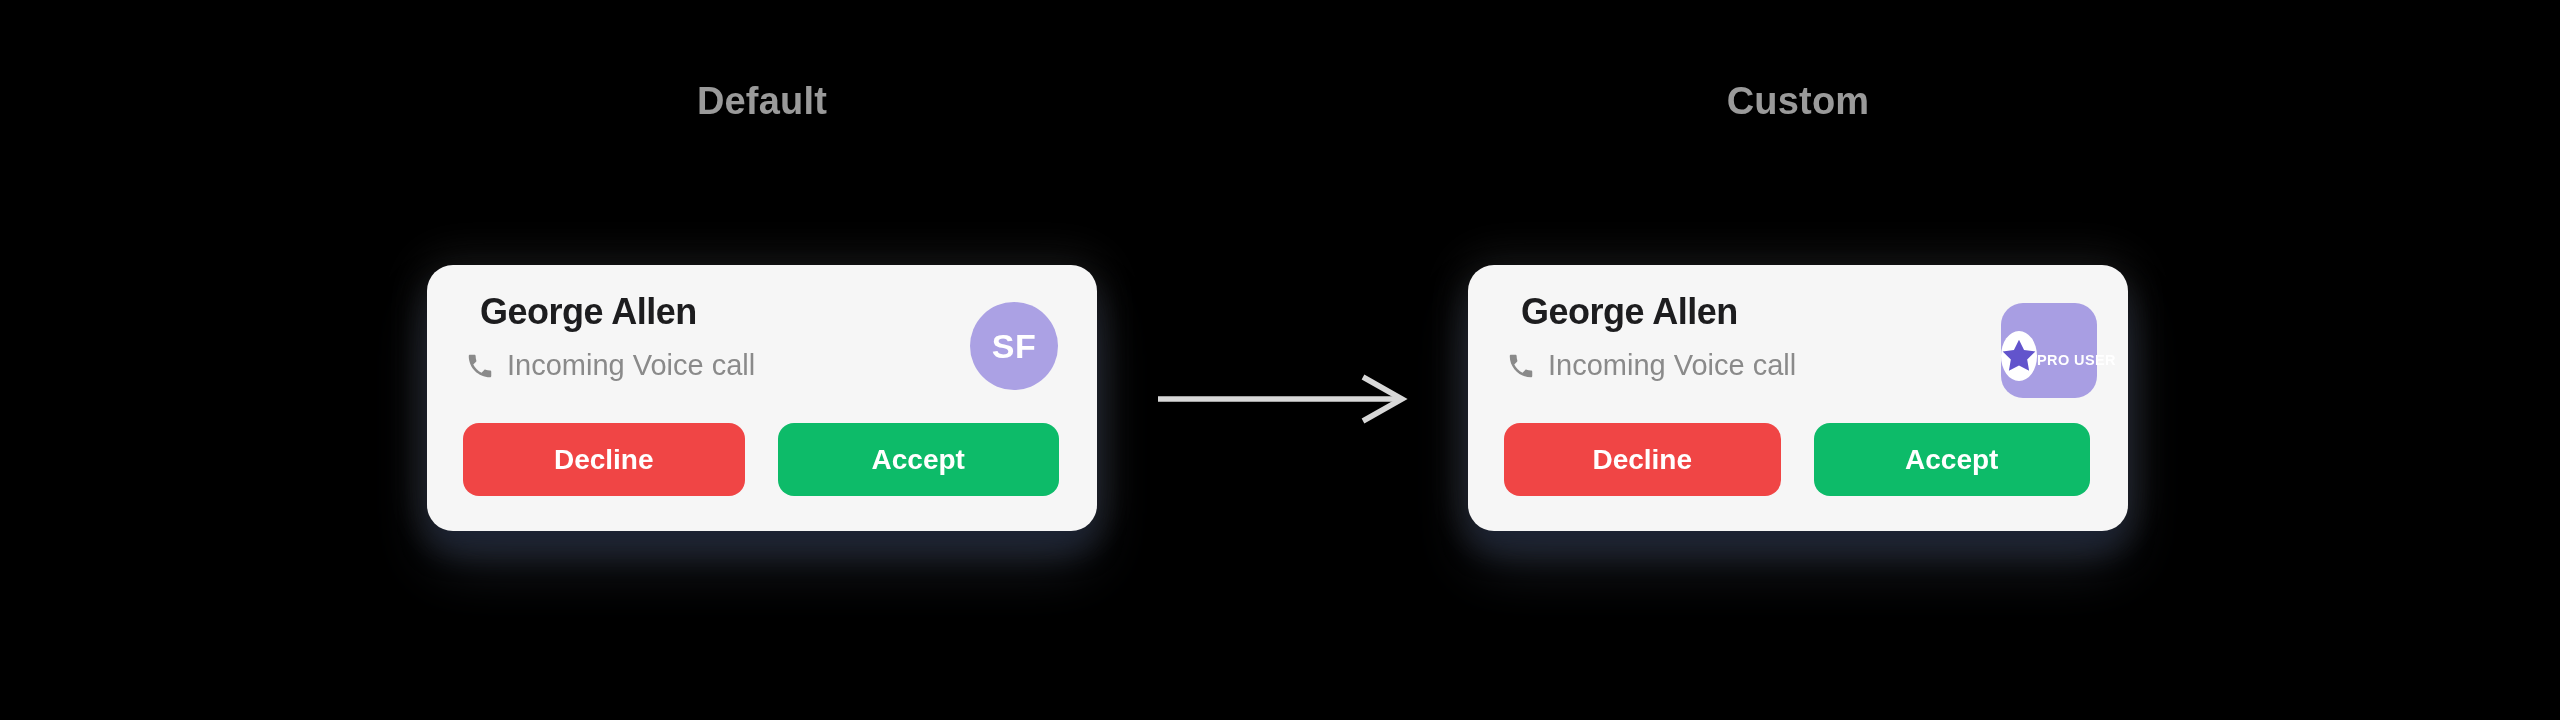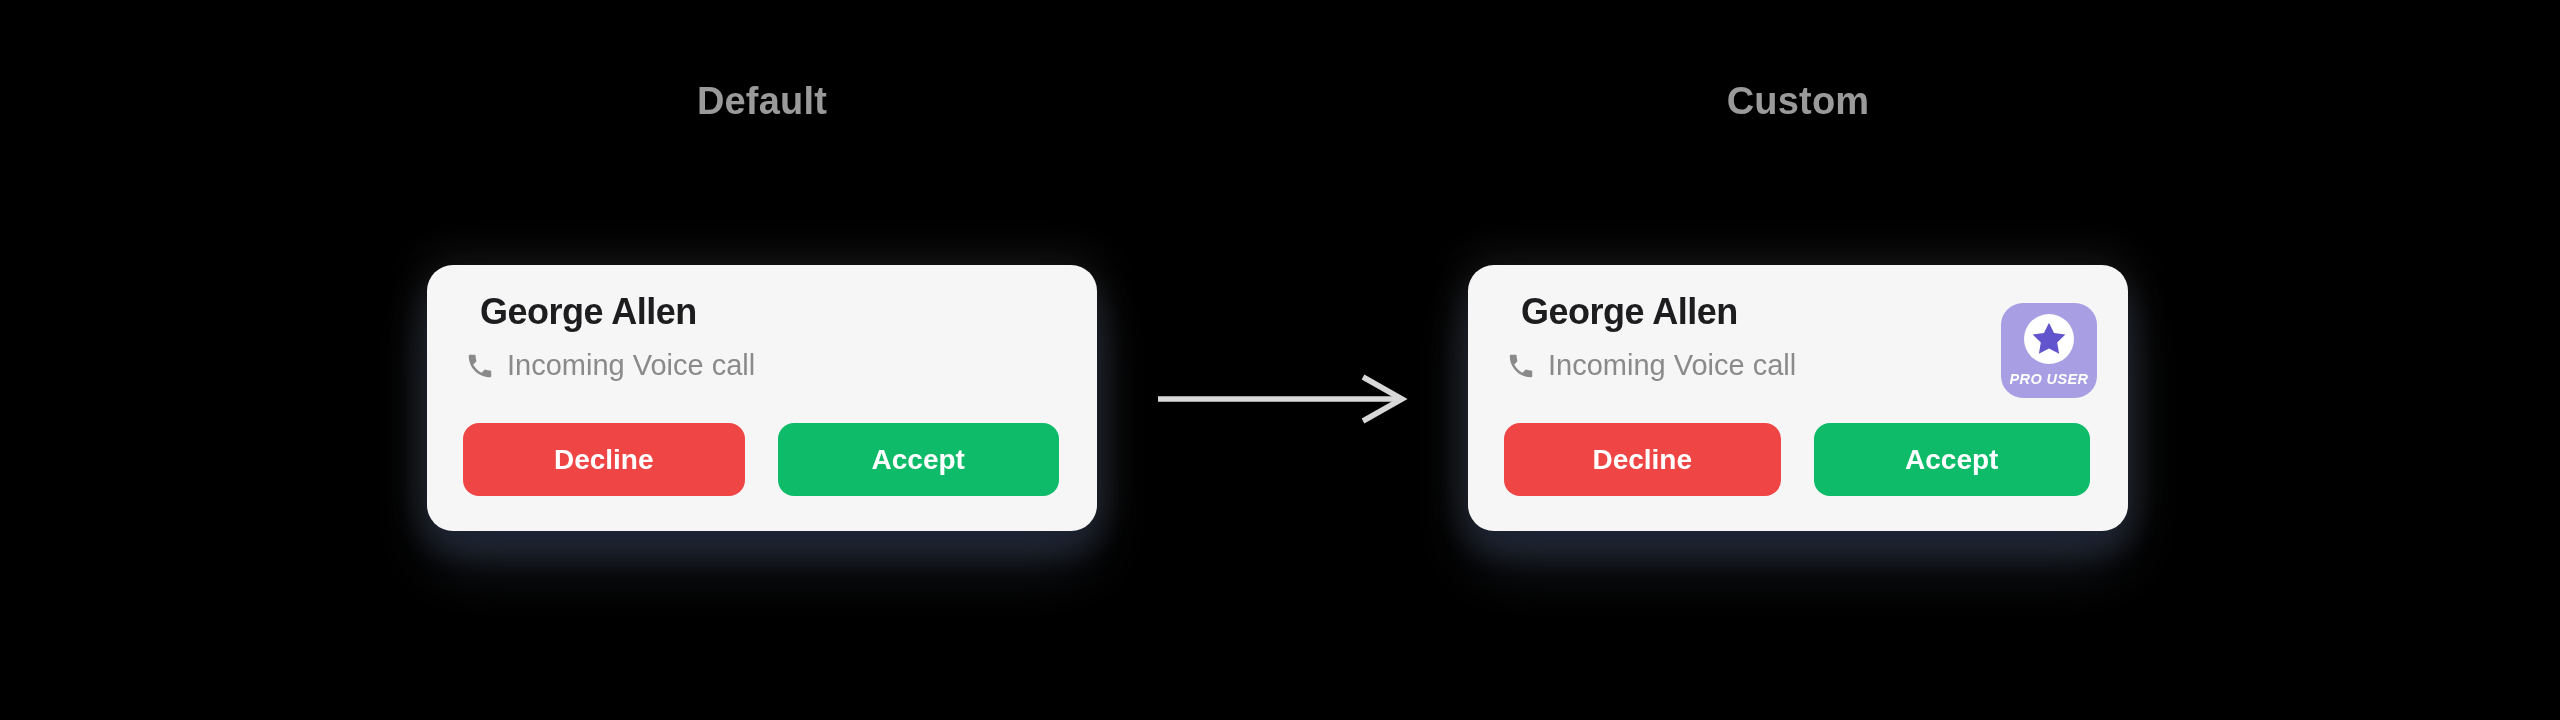--- a/index.html
+++ b/index.html
@@ -86,25 +86,24 @@
 
   .pro-badge {
     position: absolute;
     right: 31px;
     top: 38px;
     width: 96px;
     height: 95px;
     border-radius: 22px;
     background: var(--badge-purple, #a89ee3);
     display: flex;
-    flex-direction: column;
+    flex-direction: row;
     align-items: center;
     padding-top: 11px;
     box-sizing: border-box;
-    font-style: italic;
   }
   .badge-circle {
     width: 50px;
     height: 50px;
     border-radius: 50%;
     background: #ffffff;
     display: flex;
     align-items: center;
     justify-content: center;
   }
@@ -165,20 +164,21 @@
   <div class="card" id="card-default">
     <div class="caller-name">George Allen</div>
     <div class="call-row">
       <span class="phone-icon">
         <svg viewBox="0 0 24 24">
             <path d="M6.62 10.79c1.44 2.83 3.76 5.14 6.59 6.59l2.2-2.21c.27-.27.67-.36 1.02-.24 1.12.37 2.33.57 3.57.57.55 0 1 .45 1 1V20c0 .55-.45 1-1 1-9.39 0-17-7.61-17-17 0-.55.45-1 1-1h3.5c.55 0 1 .45 1 1 0 1.25.2 2.45.57 3.57.11.35.03.74-.25 1.02l-2.2 2.2z"></path>
           </svg>
       </span>
       <span class="call-type">Incoming Voice call</span>
     </div>
+    <div class="avatar">SF</div>
     <div class="btn-row">
       <button class="btn btn-decline">Decline</button>
       <button class="btn btn-accept">Accept</button>
     </div>
   </div>
 
   <div class="arrow">
     <svg width="262" height="62" viewBox="0 0 262 62">
       <line x1="8" y1="31" x2="250" y2="31" stroke="#d8d8d8" stroke-width="5.5"></line>
       <polyline points="213,9 252,31 213,53" fill="none" stroke="#d8d8d8" stroke-width="5.5"></polyline>

